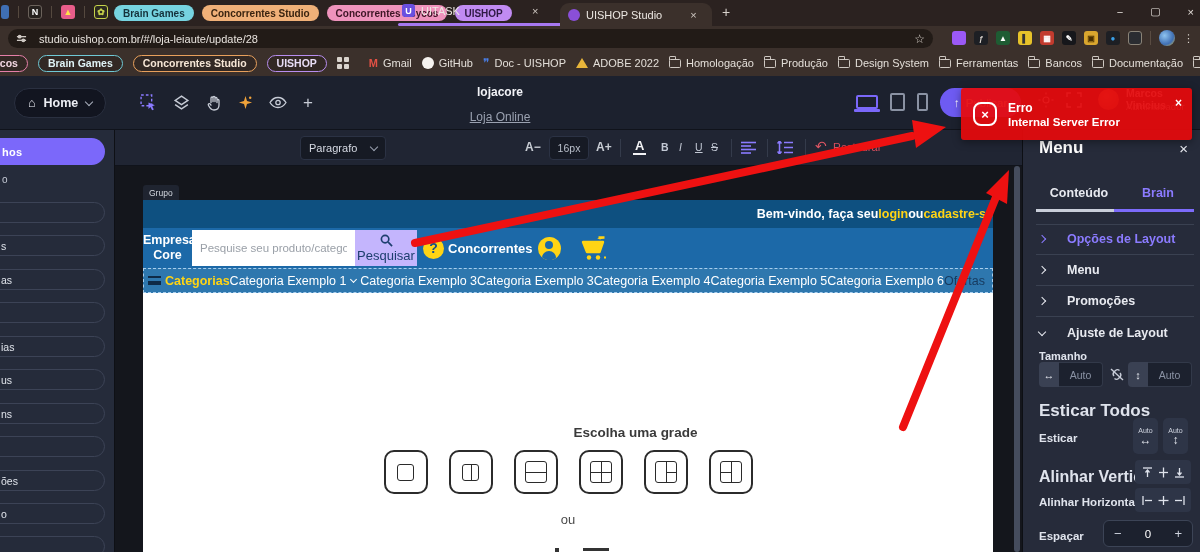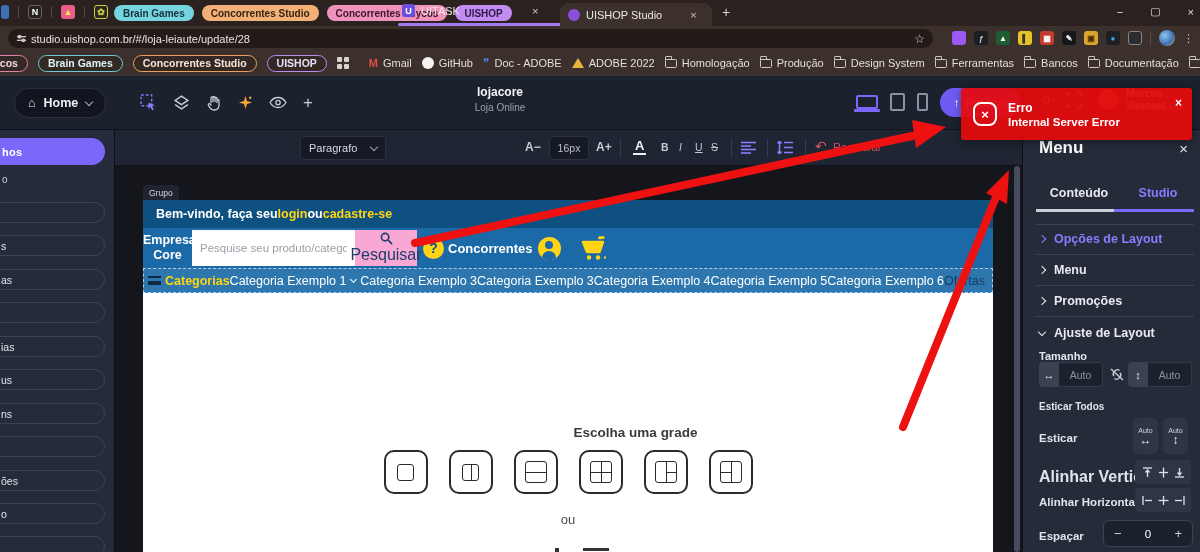--- a/index.html
+++ b/index.html
@@ -17,21 +17,21 @@
   .tab-uitask{left:402px;top:4px;gap:6px;}
   .uitask-underline{left:398px;top:23px;width:164px;height:3px;background:#a678f0;border-radius:2px;}
   .tab-active{left:560px;top:3px;width:152px;height:23px;background:#3b302b;border-radius:9px 9px 0 0;display:flex;align-items:center;gap:6px;padding:0 8px;}
   .tab-title{font-size:11px;color:#ece7e2;white-space:nowrap;}
   .tab-close{color:#cfc8c2;font-size:11px;cursor:default;}
   .newtab{left:722px;top:4px;color:#d8d2cc;font-size:14px;}
   .win-controls{right:6px;top:5px;gap:27px;color:#e6e1dc;font-size:11px;}
 
   
   .addressbar{left:0;top:26px;width:1200px;height:24px;background:#3b302b;}
-  .urlbox{left:8px;top:3px;width:925px;height:19px;background:#221b17;border-radius:10px;display:flex;align-items:center;padding:0 8px;gap:4px;}
+  .urlbox{left:8px;top:3px;width:925px;height:19px;background:#221b17;border-radius:10px;display:flex;align-items:center;padding:0 8px;gap:12px;}
   .url-text{font-size:11px;color:#e8e3de;white-space:nowrap;flex:1;}
   .star{color:#d8d2cc;font-size:12px;}
   .extrow{right:6px;top:4px;gap:8px;}
   .ext{width:14px;height:14px;border-radius:3px;display:flex;align-items:center;justify-content:center;font-size:8px;font-weight:bold;color:#fff;}
   .avatar-b{width:16px;height:16px;border-radius:50%;background:radial-gradient(circle at 35% 35%,#8ec3ef,#3f6fb4 60%,#e8c43a);}
   .dots{color:#d8d2cc;font-size:11px;}
 
   
   .bookmarksbar{left:0;top:50px;width:1200px;height:26px;background:#3b302b;display:flex;align-items:center;gap:10px;padding-right:8px;font-size:11px;color:#e3ded8;white-space:nowrap;}
   .bm-pill{height:17px;padding:0 9px;border-radius:9px;border:1.5px solid;display:flex;align-items:center;font-size:10.5px;font-weight:bold;background:rgba(0,0,0,.15);}
@@ -43,21 +43,21 @@
   .apps-grid i{width:5px;height:5px;background:#d9d3cd;border-radius:1px;}
 
   
   .topbar{left:0;top:76px;width:1200px;height:54px;background:#1c212e;border-bottom:1px solid #10131b;}
   .home-pill{left:14px;top:12px;height:30px;padding:0 13px;border-radius:15px;background:#121520;border:1px solid #2a3040;display:flex;align-items:center;gap:8px;color:#eceef4;font-size:12.5px;font-weight:bold;}
   .tool-icons{left:140px;top:18px;gap:16px;}
   .chev{display:inline-block;width:6px;height:6px;border-right:1.6px solid currentColor;border-bottom:1.6px solid currentColor;transform:rotate(45deg);margin-top:-3px;}
   .chev.right{transform:rotate(-45deg);margin-top:0;}
   .project{left:430px;top:9px;width:140px;text-align:center;}
   .project .p1{font-size:12px;font-weight:bold;color:#f2f3f7;}
-  .project .p2{font-size:10px;color:#9aa1b0;margin-top:3px;}
+  .project .p2{font-size:12px;color:#9aa1b0;margin-top:11px;text-decoration:underline;}
   .devices{left:856px;top:17px;gap:12px;}
   .dev-laptop{width:22px;height:14px;border:2px solid #7b68fa;border-radius:2px;position:relative;}
   .dev-laptop::after{content:"";position:absolute;left:-4px;right:-4px;bottom:-5px;height:3px;background:#7b68fa;border-radius:1px;}
   .dev-tablet{width:15px;height:18px;border:2px solid #8a92a3;border-radius:2px;}
   .dev-phone{width:11px;height:18px;border:2px solid #8a92a3;border-radius:2px;}
   .publish{left:940px;top:12px;height:29px;padding:0 14px;border-radius:15px;background:#6e5bf2;color:#fff;font-size:11.5px;display:flex;align-items:center;gap:6px;}
   .avatar-app{left:1098px;top:13px;width:21px;height:21px;border-radius:50%;background:radial-gradient(circle at 40% 35%,#c9a06a,#7a5a3a);}
   .uname{left:1126px;top:11px;font-size:10.5px;color:#d7dae2;font-weight:bold;}
   .urole{left:1126px;top:25px;font-size:9.5px;color:#aab0bd;}
 
@@ -77,27 +77,27 @@
   .sizebox{width:40px;height:24px;background:#161a24;border:1px solid #2b3244;border-radius:4px;color:#b9bfca;font-size:10.5px;display:flex;align-items:center;justify-content:center;}
   .vr{width:1px;height:18px;background:#343b4b;top:9px;}
   .colorA{font-size:13px;font-weight:bold;color:#f2f3f5;border-bottom:2.5px solid #f2f3f5;line-height:15px;padding:0 2px;}
   .fmt-letter{font-size:10.5px;color:#c2c8d4;}
   .restore{color:#d84f5e;font-size:11px;}
 
   .canvas{left:0;top:36px;width:907px;height:386px;background:#14161c;overflow:hidden;}
   .scrollbar{left:899px;top:0;width:6px;height:386px;background:#454c5d;border-radius:3px;}
   .grupo{left:28px;top:19px;height:15px;padding:0 6px;background:#1f2430;border-radius:3px 3px 0 0;color:#d3d7df;font-size:8.5px;display:flex;align-items:center;}
   .page{left:28px;top:34px;width:850px;height:352px;background:#ffffff;}
-  .welcome{left:0;top:0;width:850px;height:28px;background:#0e5080;display:flex;align-items:center;padding-left:13px;color:#fff;font-size:12.5px;font-weight:bold;}
+  .welcome{left:0;top:0;width:850px;height:28px;background:#0e5080;display:flex;align-items:center;padding-left:13px;color:#fff;font-size:12.5px;font-weight:bold;justify-content:flex-end;}
   .yl{color:#ffd414;font-weight:bold;}
   .pghead{left:0;top:28px;width:850px;height:40px;background:#1c69a8;display:flex;align-items:center;}
   .logo{width:49px;text-align:center;color:#fff;font-weight:bold;font-size:12.5px;line-height:1.2;}
   .srch{width:163px;height:36px;background:#fff;border:none;padding:0 8px;font-size:11.5px;color:#333;outline:none;}
   .srch::placeholder{color:#9aa0a8;}
-  .srch-btn{width:62px;height:36px;background:#f9a8d4;display:flex;flex-direction:column;align-items:center;justify-content:center;gap:1px;color:#1d3e6e;font-size:16px;}
+  .srch-btn{width:62px;height:36px;background:#c4b5fd;display:flex;flex-direction:column;align-items:center;justify-content:center;gap:1px;color:#1d3e6e;font-size:13px;}
   .q-circle{width:21px;height:21px;border-radius:50%;background:#ffd414;color:#155089;font-weight:bold;font-size:14px;display:flex;align-items:center;justify-content:center;margin-left:6px;}
   .hd-bold{color:#fff;font-weight:bold;font-size:13px;margin-left:4px;white-space:nowrap;}
   .person{width:23px;height:23px;border-radius:50%;background:#ffd414;position:relative;overflow:hidden;margin-left:5px;}
   .person::before{content:"";position:absolute;left:7.5px;top:4px;width:8px;height:8px;border-radius:50%;background:#1c69a8;}
   .person::after{content:"";position:absolute;left:4.5px;top:14px;width:14px;height:10px;border-radius:7px 7px 0 0;background:#1c69a8;}
   .account{margin-left:6px;line-height:1.2;}
   .acct2{font-size:10.5px;color:#fff;}
   .pgnav{left:0;top:68px;width:850px;height:25px;background:#2e77ae;border:1px dashed rgba(190,222,250,.85);display:flex;align-items:center;padding-left:4px;color:#fff;font-size:12.5px;white-space:nowrap;}
   .burger{width:13px;height:9px;border-top:2px solid #0e2a47;border-bottom:2px solid #0e2a47;position:relative;margin-right:4px;}
   .burger::before{content:"";position:absolute;left:0;right:0;top:2.5px;height:2px;background:#0e2a47;}
@@ -121,21 +121,21 @@
   .panel{left:1022px;top:130px;width:178px;height:422px;background:#262b3a;border-left:1px solid #0d0f14;}
   .p-title{left:16px;top:8px;font-size:17px;font-weight:bold;color:#fff;}
   .p-close{right:12px;top:10px;color:#e8eaf0;font-size:15px;}
   .p-sub{left:16px;top:33px;font-size:9.5px;color:#dfe3ec;font-weight:bold;}
   .p-tab1{left:20px;top:56px;width:72px;text-align:center;font-size:12.5px;font-weight:bold;color:#e8eaf0;}
   .p-tab2{left:104px;top:56px;width:62px;text-align:center;font-size:12.5px;font-weight:bold;color:#8b7bff;}
   .p-underline{left:13px;top:79px;width:158px;height:2.5px;display:flex;}
   .p-underline .w{width:78px;background:#c9ced9;}
   .p-underline .p{flex:1;background:#7c6bfa;}
   .p-hr{left:13px;width:158px;border-top:1px solid #3a4151;}
-  .p-row{left:16px;height:20px;display:flex;align-items:center;gap:9px;font-size:12.5px;color:#e8eaf0;font-weight:bold;justify-content:space-between;}
+  .p-row{left:16px;height:20px;display:flex;align-items:center;gap:22px;font-size:12.5px;color:#e8eaf0;font-weight:bold;justify-content:space-between;}
   .p-row.purple{color:#8b7bff;}
   .p-lbl{left:16px;font-size:11px;color:#dfe3ec;font-weight:bold;}
   .sizegrp{top:232px;height:25px;display:flex;}
   .sz-ico{width:20px;background:#3a4153;border-radius:4px 0 0 4px;color:#e4e7ee;font-size:11px;display:flex;align-items:center;justify-content:center;}
   .sz-val{width:44px;background:#1c212e;border:1px solid #323949;border-left:none;border-radius:0 4px 4px 0;color:#8a92a4;font-size:10.5px;display:flex;align-items:center;justify-content:center;}
   .stretch-btn{width:25px;height:36px;background:#2e3547;border-radius:5px;display:flex;flex-direction:column;align-items:center;justify-content:center;color:#e4e7ee;}
   .stretch-btn .mini{font-size:7px;color:#cfd4df;}
   .stretch-btn .arr{font-size:12px;line-height:12px;}
   .algrp{width:56px;height:24px;background:#2e3547;border-radius:4px;display:flex;align-items:center;justify-content:space-around;padding:0 4px;}
   .stepper{left:80px;top:390px;width:90px;height:27px;background:#1c212e;border:1px solid #3c4456;border-radius:6px;display:flex;align-items:center;justify-content:space-between;padding:0 10px;color:#cfd4df;font-size:13px;}
@@ -238,21 +238,21 @@
     <span class="bm-item">
         <b style="color:#e25145;font-size:11px;">M</b>
         <span>Gmail</span>
       </span>
     <span class="bm-item">
         <span style="width:12px;height:12px;border-radius:50%;background:#f5f2ef;"></span>
         <span>GitHub</span>
       </span>
     <span class="bm-item">
         <span style="color:#4a7fe8;font-size:12px;">❞</span>
-        <span>Doc - ADOBE</span>
+        <span>Doc - UISHOP</span>
       </span>
     <span class="bm-item">
         <span style="width:0;height:0;border-left:6px solid transparent;border-right:6px solid transparent;border-bottom:10px solid #e8b53a;"></span>
         <span>ADOBE 2022</span>
       </span>
     <span class="bm-item">
         <span class="folder"></span>
         <span>Homologação</span>
       </span>
     <span class="bm-item">
@@ -513,21 +513,21 @@
         <div class="ab frag-b2"></div>
       </div>
     </div>
   </div>
 
   <div class="ab panel">
     <div class="ab p-title">Menu</div>
     <span class="ab p-close">×</span>
 
     <div class="ab p-tab1">Conteúdo</div>
-    <div class="ab p-tab2">Studio</div>
+    <div class="ab p-tab2">Brain</div>
     <div class="ab p-underline">
         <span class="w"></span>
         <span class="p"></span>
       </div>
 
     <div class="ab p-hr" style="top:94px;"></div>
     <div class="ab p-row purple" style="top:99px;">
       <span class="chev right"></span>
         <span>Opções de Layout</span>
     </div>
@@ -557,21 +557,21 @@
           <path d="M5 9a3 3 0 010-4l1.5-1.5a3 3 0 014 0"></path>
           <path d="M11 6a3 3 0 010 4L9.5 11.5a3 3 0 01-4 0"></path>
           <line x1="2" y1="2" x2="14" y2="13"></line>
         </g>
       </svg>
     <div class="ab sizegrp" style="left:105px;">
       <span class="sz-ico">↕</span>
       <span class="sz-val">Auto</span>
     </div>
 
-    <div class="ab p-lbl" style="top:271px;font-size:10px;">Esticar Todos</div>
+    <div class="ab p-lbl" style="top:271px;font-size:17px;">Esticar Todos</div>
 
     <div class="ab p-lbl" style="top:302px;font-size:11.5px;">Esticar</div>
     <div class="ab stretch-btn" style="left:110px;top:288px;">
       <span class="mini">Auto</span>
         <span class="arr">↔</span>
     </div>
     <div class="ab stretch-btn" style="left:140px;top:288px;">
       <span class="mini">Auto</span>
         <span class="arr">↕</span>
     </div>

